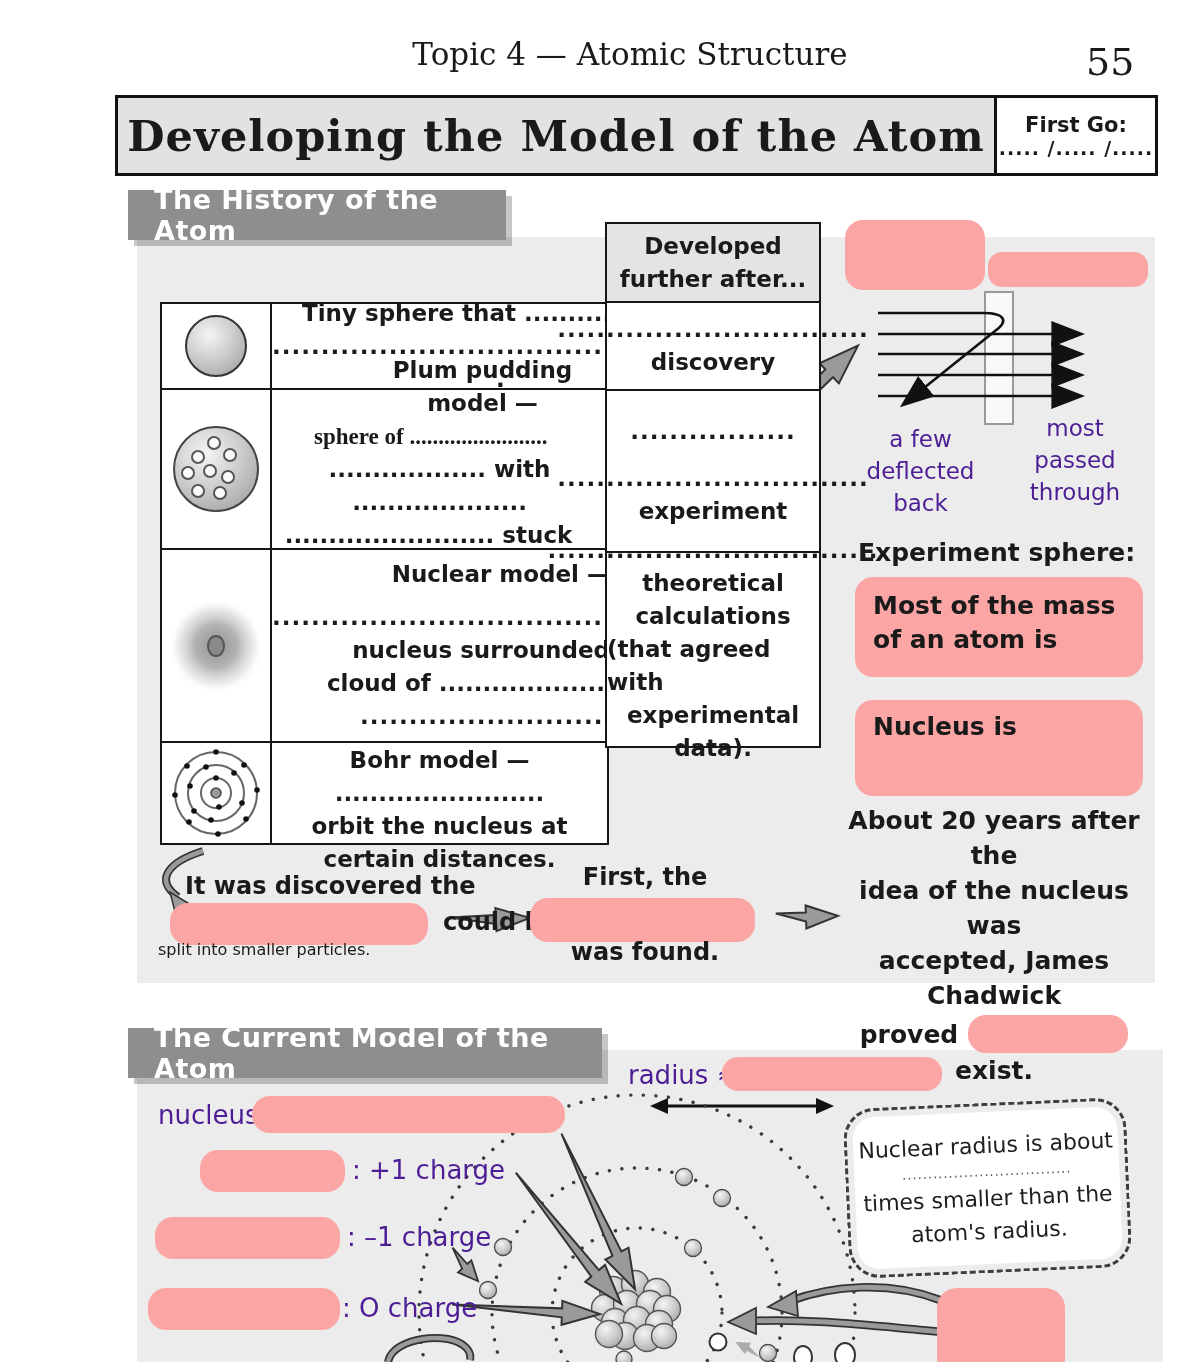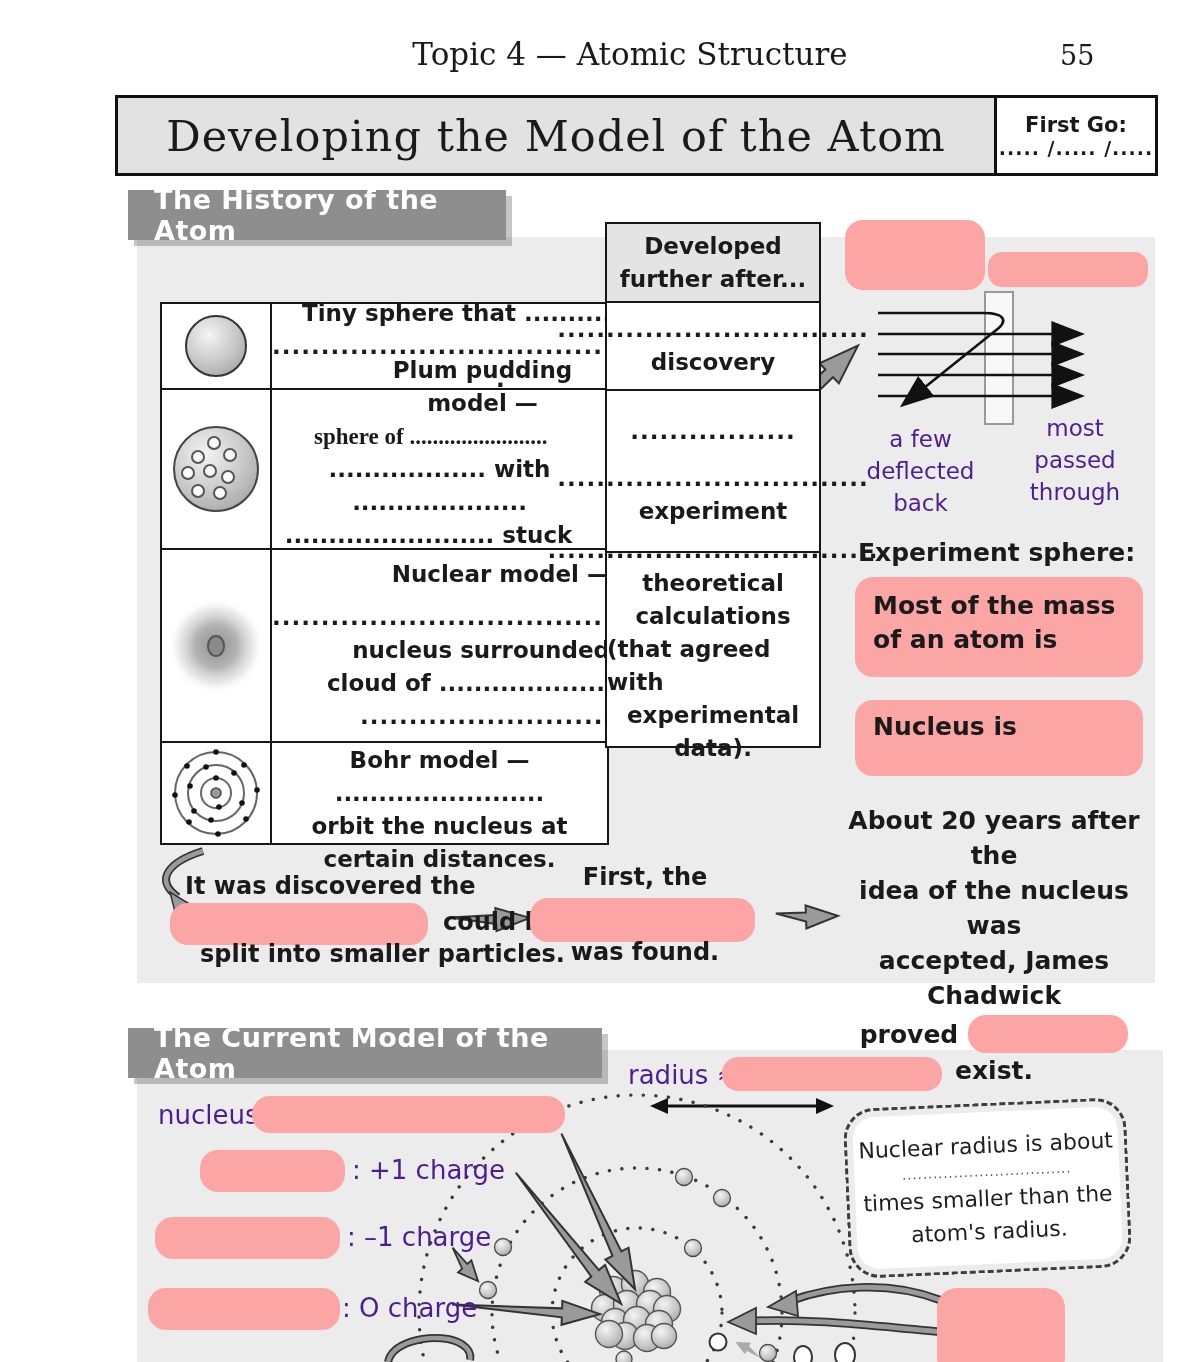--- a/index.html
+++ b/index.html
@@ -23,25 +23,25 @@
   .bubble{background:#fff;border-radius:22px;outline:3px dashed #3d3d3d;outline-offset:6px;
           transform:rotate(-2.5deg);display:flex;flex-direction:column;align-items:center;
           justify-content:center;text-align:center;font-size:22px;color:#1e1e1e;line-height:33px;}
 </style>
 </head>
 <body>
 
 <div id="page">
 
   <div class="abs serif" style="left:160px;top:36px;width:940px;text-align:center;font-size:31px;">Topic 4 — Atomic Structure</div>
-  <div class="abs serif" style="left:1060px;top:40px;font-size:27px;">55</div>
+  <div class="abs serif" style="left:1086px;top:40px;font-size:38px;">55</div>
 
   <div class="abs" style="left:115px;top:95px;width:1037px;height:75px;border:3px solid #111;display:flex;">
     <div style="flex:1;background:#e2e2e2;display:flex;align-items:center;justify-content:center;">
-      <span class="serif" style="font-weight:400;font-size:43px;letter-spacing:1px;">Developing the Model of the Atom</span>
+      <span class="serif" style="font-weight:700;font-size:43px;letter-spacing:1px;">Developing the Model of the Atom</span>
     </div>
     <div style="width:158px;background:#fff;border-left:3px solid #111;display:flex;flex-direction:column;
                 align-items:center;justify-content:center;">
       <span style="font-weight:700;font-size:21px;">First Go:</span>
       <span style="font-size:19px;font-weight:700;letter-spacing:1px;">..... /..... /.....</span>
     </div>
   </div>
 
   <div class="abs panel" style="left:137px;top:237px;width:1018px;height:746px;"></div>
   <div class="abs panel" style="left:137px;top:1050px;width:1026px;height:312px;"></div>
@@ -305,39 +305,39 @@
   <div class="abs lite" style="left:1010px;top:412px;width:130px;text-align:center;font-size:23px;line-height:32px;">
     <div>most</div>
     <div>passed</div>
     <div>through</div>
   </div>
 
   <div class="abs" style="left:858px;top:538px;font-weight:700;font-size:25px;">Experiment sphere:</div>
   <div class="abs blank" style="left:855px;top:577px;width:288px;height:100px;padding:0;">
     <div style="padding:12px 18px;font-weight:700;font-size:25px;line-height:34px;">Most of the mass of an atom is</div>
   </div>
-  <div class="abs blank" style="left:855px;top:700px;width:288px;height:76px;">
+  <div class="abs blank" style="left:855px;top:700px;width:288px;height:96px;">
     <div style="padding:12px 18px;font-weight:700;font-size:25px;">Nucleus is</div>
   </div>
 
   <div class="abs" style="left:838px;top:803px;width:312px;text-align:center;font-weight:700;font-size:25px;line-height:35px;">
     <div>About 20 years after the</div>
     <div>idea of the nucleus was</div>
     <div>accepted, James Chadwick</div>
     <div style="display:flex;align-items:center;justify-content:center;gap:10px;margin-top:2px;">
       <span>proved</span>
       <span class="blank" style="display:inline-block;width:160px;height:38px;"></span>
     </div>
     <div>exist.</div>
   </div>
 
   <div class="abs" style="left:185px;top:872px;font-weight:700;font-size:24px;">It was discovered the</div>
   <div class="abs blank" style="left:170px;top:903px;width:258px;height:42px;"></div>
   <div class="abs" style="left:443px;top:908px;font-weight:700;font-size:24px;">could be</div>
-  <div class="abs" style="left:158px;top:940px;font-weight:700;font-size:24px;margin-left:42px;">split into smaller particles.</div>
+  <div class="abs" style="left:158px;top:940px;font-weight:400;font-size:16px;">split into smaller particles.</div>
 
   <div class="abs" style="left:545px;top:863px;width:200px;text-align:center;font-weight:700;font-size:24px;">First, the</div>
   <div class="abs blank" style="left:530px;top:898px;width:225px;height:44px;"></div>
   <div class="abs" style="left:545px;top:938px;width:200px;text-align:center;font-weight:700;font-size:24px;">was found.</div>
 
   <div class="abs lite" style="left:628px;top:1060px;font-size:26px;">radius ≈</div>
   <div class="abs blank" style="left:722px;top:1057px;width:220px;height:34px;border-radius:16px;"></div>
 
   <div class="abs lite" style="left:158px;top:1100px;font-size:26px;">nucleus:</div>
   <div class="abs blank" style="left:252px;top:1096px;width:313px;height:37px;"></div>

